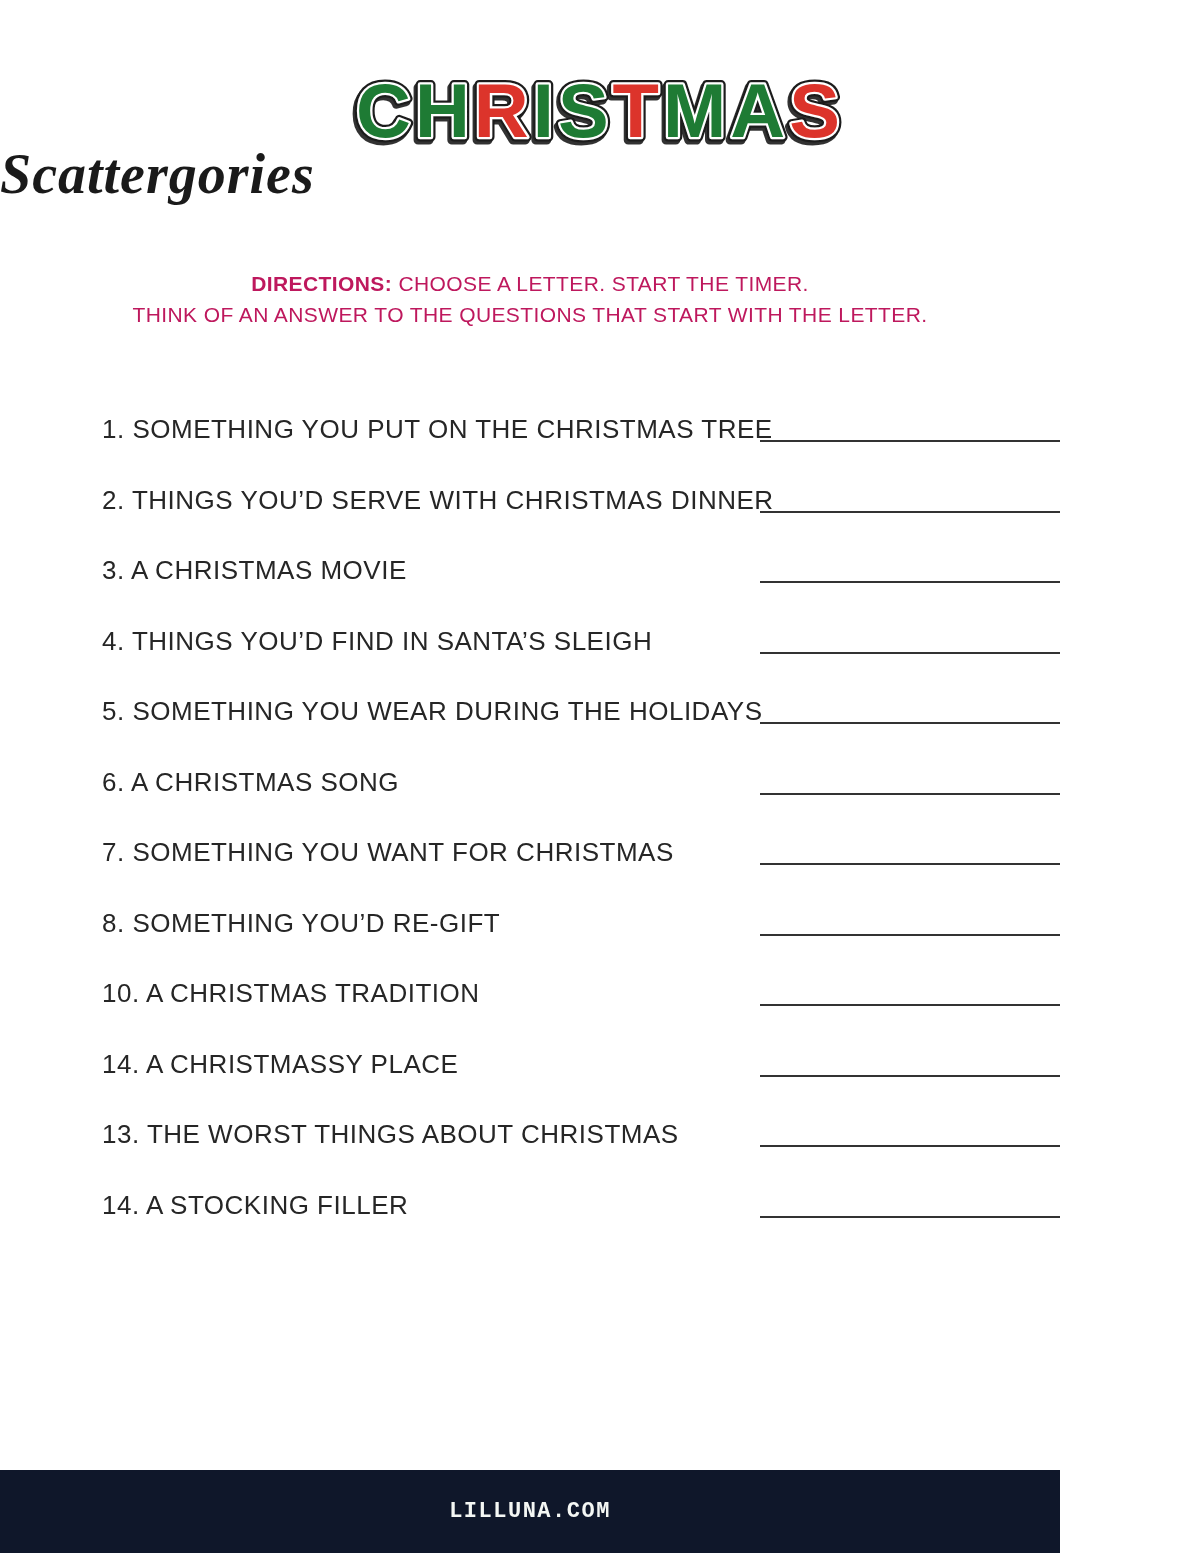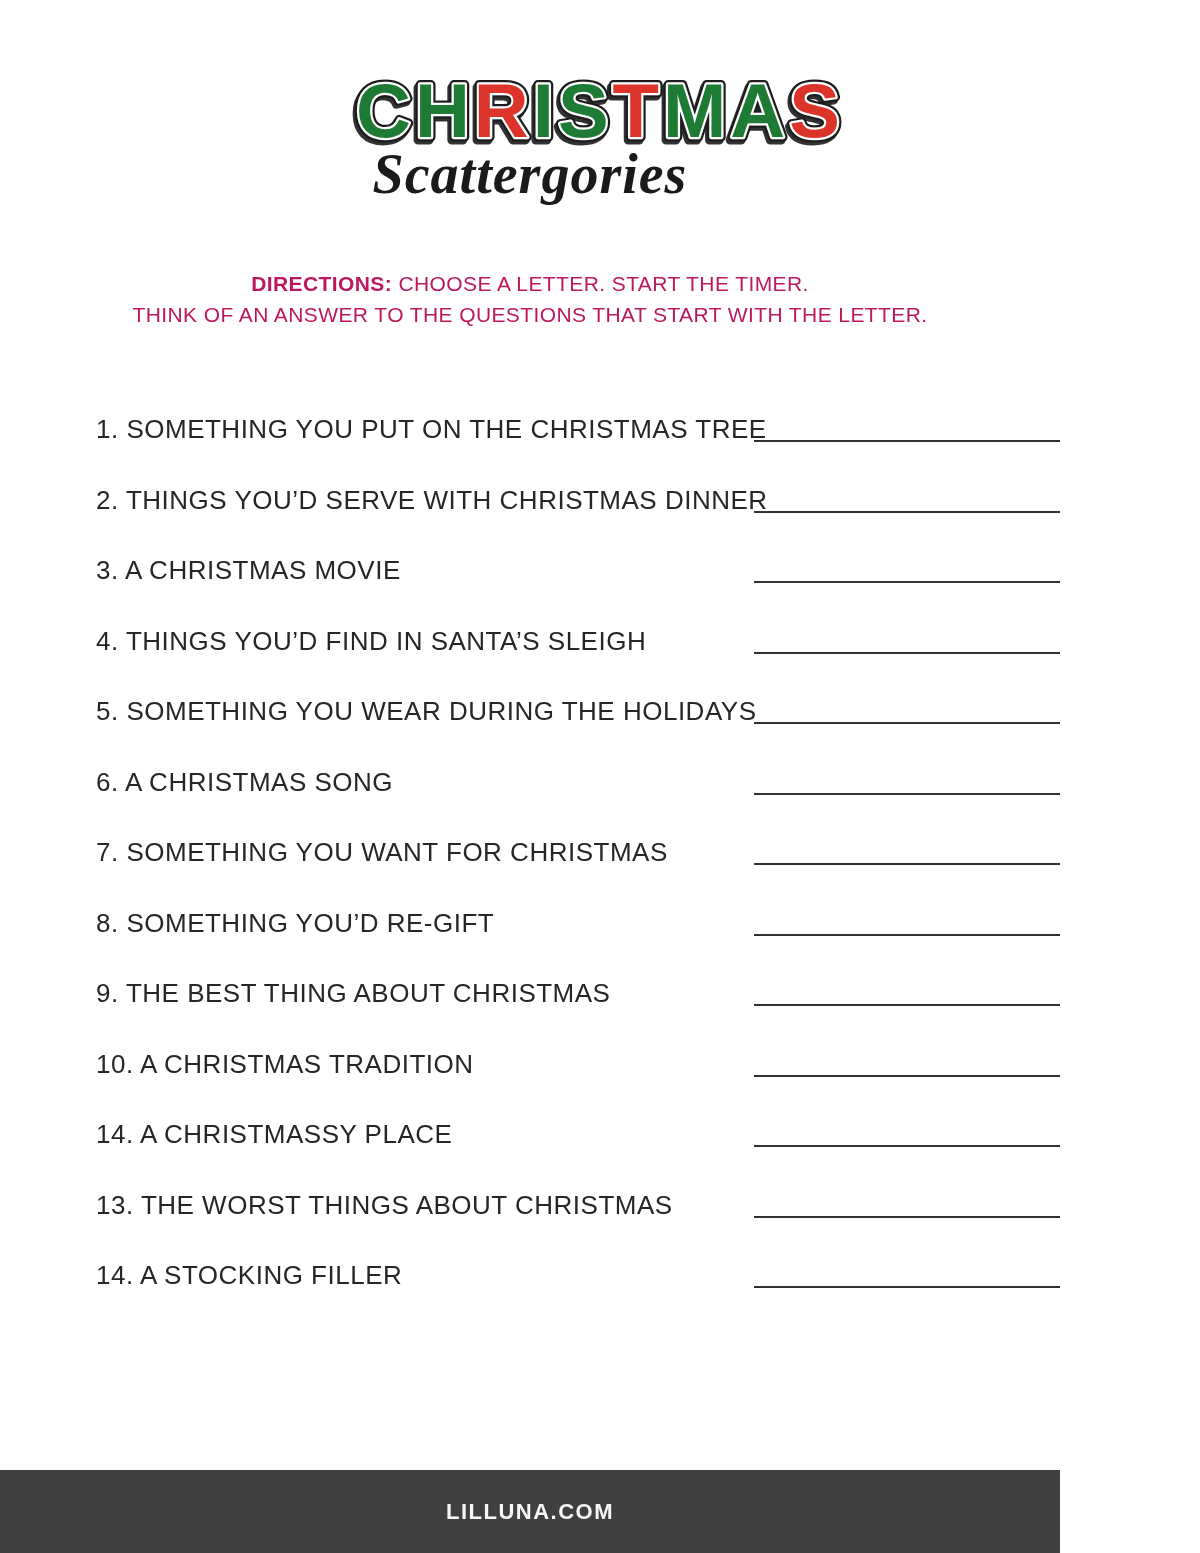--- a/index.html
+++ b/index.html
@@ -49,21 +49,20 @@
     stroke: #ffffff;
     stroke-width: 4.5px;
     stroke-linejoin: round;
   }
 
   .subtitle {
     position: absolute;
     top: 138px;
     left: 0;
     width: 100%;
-    text-align: center;
     font-family: cursive;
     font-style: italic;
     font-weight: 600;
     font-size: 56px;
     line-height: 72px;
     color: #1a1a1a;
     letter-spacing: 1px;
   }
 
   
@@ -77,21 +76,21 @@
     line-height: 31px;
     letter-spacing: 0.4px;
     color: #be185d;
   }
   .directions b { font-weight: bold; }
 
   
   .questions {
     position: absolute;
     top: 413px;
-    left: 96px;
+    left: 102px;
     width: 1000px;
   }
   .q-row {
     position: relative;
     height: 70.5px;
   }
   .q-label {
     position: absolute;
     left: 0;
     top: 0;
@@ -181,24 +180,20 @@
     <div class="q-row">
       <span class="q-label">7. SOMETHING YOU WANT FOR CHRISTMAS</span>
       <div class="q-line" style="border-bottom-color: rgb(51, 51, 51);"></div>
     </div>
 
     <div class="q-row">
       <span class="q-label">8. SOMETHING YOU’D RE-GIFT</span>
       <div class="q-line" style="border-bottom-color: rgb(51, 51, 51);"></div>
     </div>
 
-    <div class="q-row">
-      <span class="q-label">9. THE BEST THING ABOUT CHRISTMAS</span>
-      <div class="q-line" style="border-bottom-color: rgb(51, 51, 51);"></div>
-    </div>
 
     <div class="q-row">
       <span class="q-label">10. A CHRISTMAS TRADITION</span>
       <div class="q-line" style="border-bottom-color: rgb(51, 51, 51);"></div>
     </div>
 
 
     <div class="q-row">
       <span class="q-label">14. A CHRISTMASSY PLACE</span>
       <div class="q-line" style="border-bottom-color: rgb(51, 51, 51);"></div>
@@ -208,17 +203,17 @@
       <span class="q-label">13. THE WORST THINGS ABOUT CHRISTMAS</span>
       <div class="q-line" style="border-bottom-color: rgb(51, 51, 51);"></div>
     </div>
 
     <div class="q-row">
       <span class="q-label">14. A STOCKING FILLER</span>
       <div class="q-line" style="border-bottom-color: rgb(51, 51, 51);"></div>
     </div>
   </div>
 
-  <div class="footer" id="footer-bar" style="background: #404040;">
+  <div class="footer" id="footer-bar" style="background: #0f172a; font-family: Liberation Mono, monospace;">
     <span class="footer-text">LILLUNA.COM</span>
   </div>
 
 </div>
 
 </body></html>

